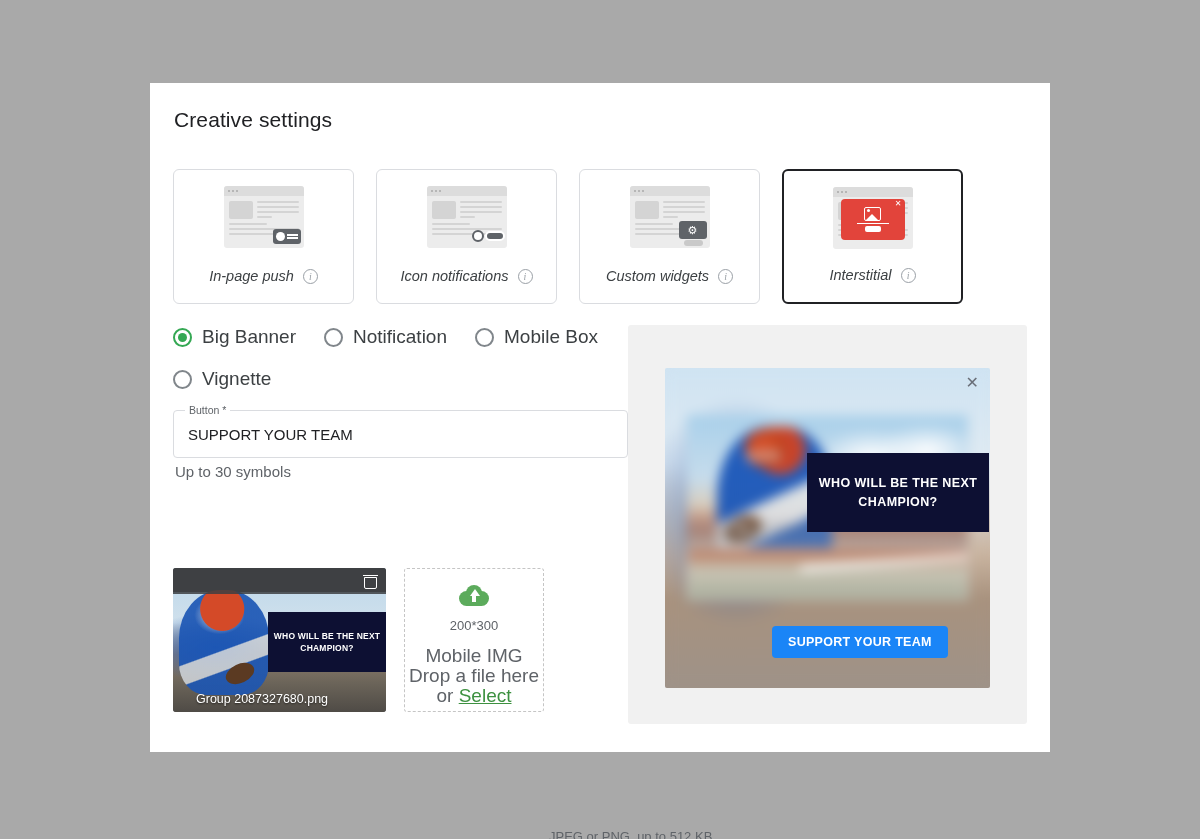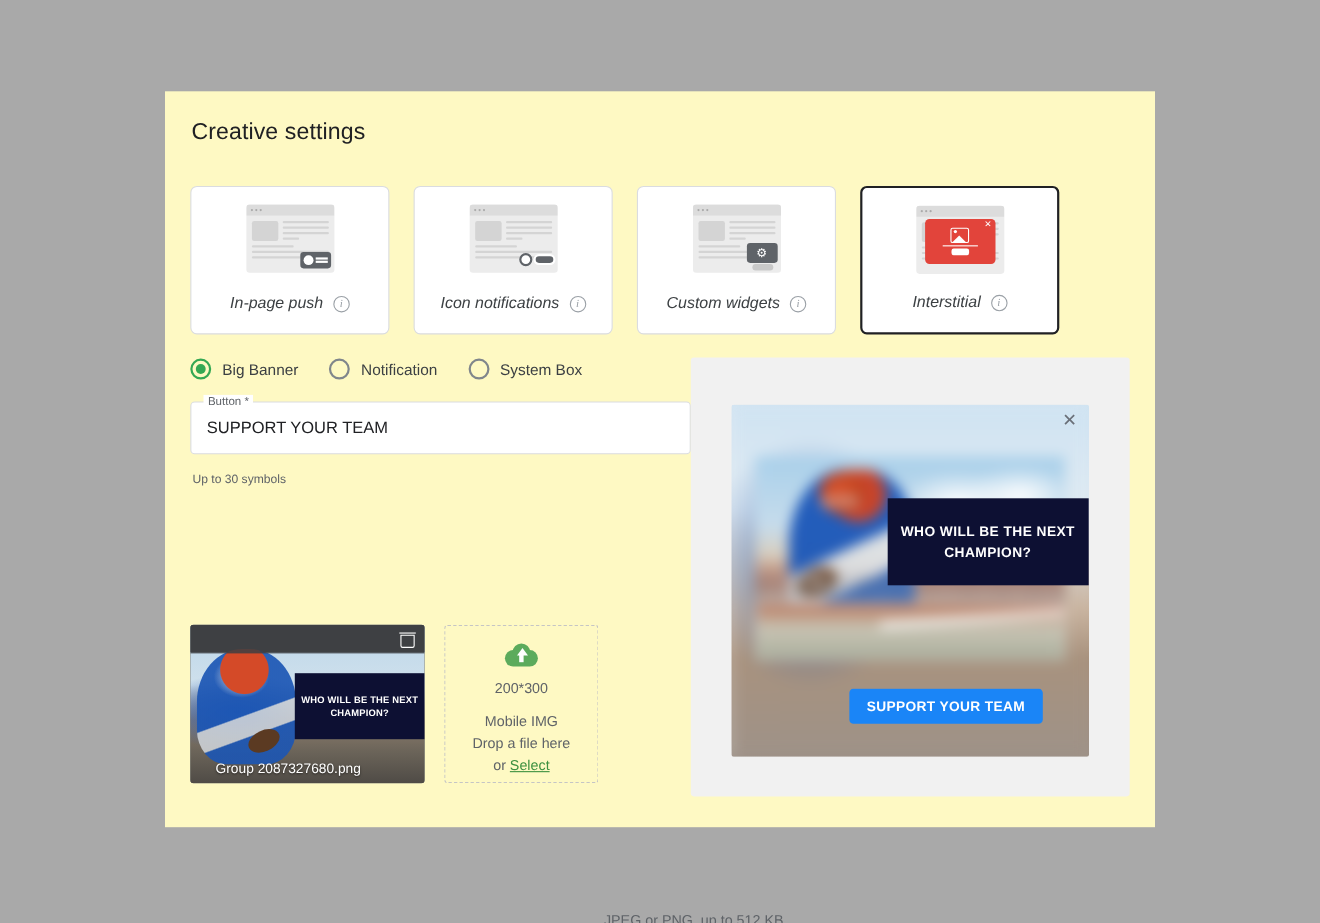--- a/index.html
+++ b/index.html
@@ -8,21 +8,21 @@
     width:1200px; height:839px;
     background:#a9a9a9;
     font-family:"Liberation Sans", sans-serif;
     overflow:hidden;
   }
 
   
   .panel{
     position:absolute; left:150px; top:83px;
     width:900px; height:669px;
-    background:#fef9c3;
+    background:#ffffff;
   }
 
   .page-title{
     position:absolute; left:24px; top:25px;
     font-size:21px; color:#202124; letter-spacing:.1px;
   }
 
   
   .cards{
     position:absolute; left:23px; top:86px;
@@ -133,21 +133,21 @@
     position:absolute; right:3px; top:1px; color:#fff; font-size:8px; line-height:8px;
   }
 
   
   .left-col{ position:absolute; left:23px; top:243px; width:455px; }
 
   .radio-row{ display:flex; align-items:center; gap:0; margin-bottom:2px;}
   .radio-opt{
     display:flex; align-items:center; gap:10px;
     margin-right:28px; cursor:pointer;
-    font-size:14px; color:#3c4043;
+    font-size:19px; color:#3c4043;
   }
   .radio{
     width:19px; height:19px; border-radius:50%;
     border:2px solid #80868b; position:relative; flex:none;
   }
   .radio.on{ border-color:#34a853; }
   .radio.on::after{
     content:""; position:absolute; left:3px; top:3px;
     width:9px; height:9px; border-radius:50%; background:#34a853;
   }
@@ -165,21 +165,21 @@
     font-size:10.5px; color:#5f6368;
   }
   .field .value{ font-size:15px; color:#202124; }
   .caret{
     position:absolute; right:13px; top:20px;
     width:0;height:0;
     border-left:5px solid transparent;border-right:5px solid transparent;
     border-top:6px solid #5f6368;
     cursor:pointer;
   }
-  .helper{ font-size:11px; color:#5f6368; margin-top:17px; margin-left:2px;}
+  .helper{ font-size:15px; color:#5f6368; margin-top:5px; margin-left:2px;}
 
   
   .uploads{ position:absolute; left:23px; top:485px; display:flex; gap:18px; align-items:flex-start;}
 
   .thumb{
     width:213px; height:144px; border-radius:3px;
     position:relative; overflow:hidden;
     background:#5c5f63;
   }
   .thumb .hero{
@@ -252,21 +252,21 @@
   .cloud .arw{
     position:absolute; left:11px; top:4px; z-index:2;
     width:0;height:0;border-left:5px solid transparent;border-right:5px solid transparent;
     border-bottom:7px solid #fff;
   }
   .cloud .stem{
     position:absolute; left:13px; top:10px; z-index:2;
     width:4px; height:7px; background:#fff;
   }
   .drop .dim{ font-size:13px; color:#5f6368; margin-bottom:13px;}
-  .drop .ln{ font-size:13px; color:#5f6368; line-height:20px;}
+  .drop .ln{ font-size:19px; color:#5f6368; line-height:20px;}
   .sel{ color:#3d9140; text-decoration:underline; cursor:pointer;}
   .fmt-note{
     position:absolute; left:399px; top:746px;
     font-size:13px; color:#5f6368;
   }
 
   
   .preview{
     position:absolute; left:478px; top:242px;
     width:399px; height:399px;
@@ -511,24 +511,30 @@
       <div class="radio-opt">
         <span class="radio on"></span>
         <span>Big Banner</span>
       </div>
       <div class="radio-opt">
         <span class="radio"></span>
         <span>Notification</span>
       </div>
       <div class="radio-opt">
         <span class="radio"></span>
-        <span>System Box</span>
-      </div>
-    </div>
-
+        <span>Mobile Box</span>
+      </div>
+    </div>
+
+    <div class="radio-row" style="margin-top:20px;">
+      <div class="radio-opt">
+        <span class="radio"></span>
+        <span>Vignette</span>
+      </div>
+    </div>
 
 
     <div class="field">
       <span class="legend">Button *</span>
       <span class="value">SUPPORT YOUR TEAM</span>
     </div>
     <div class="helper">Up to 30 symbols</div>
   </div>
 
   <div class="uploads">

